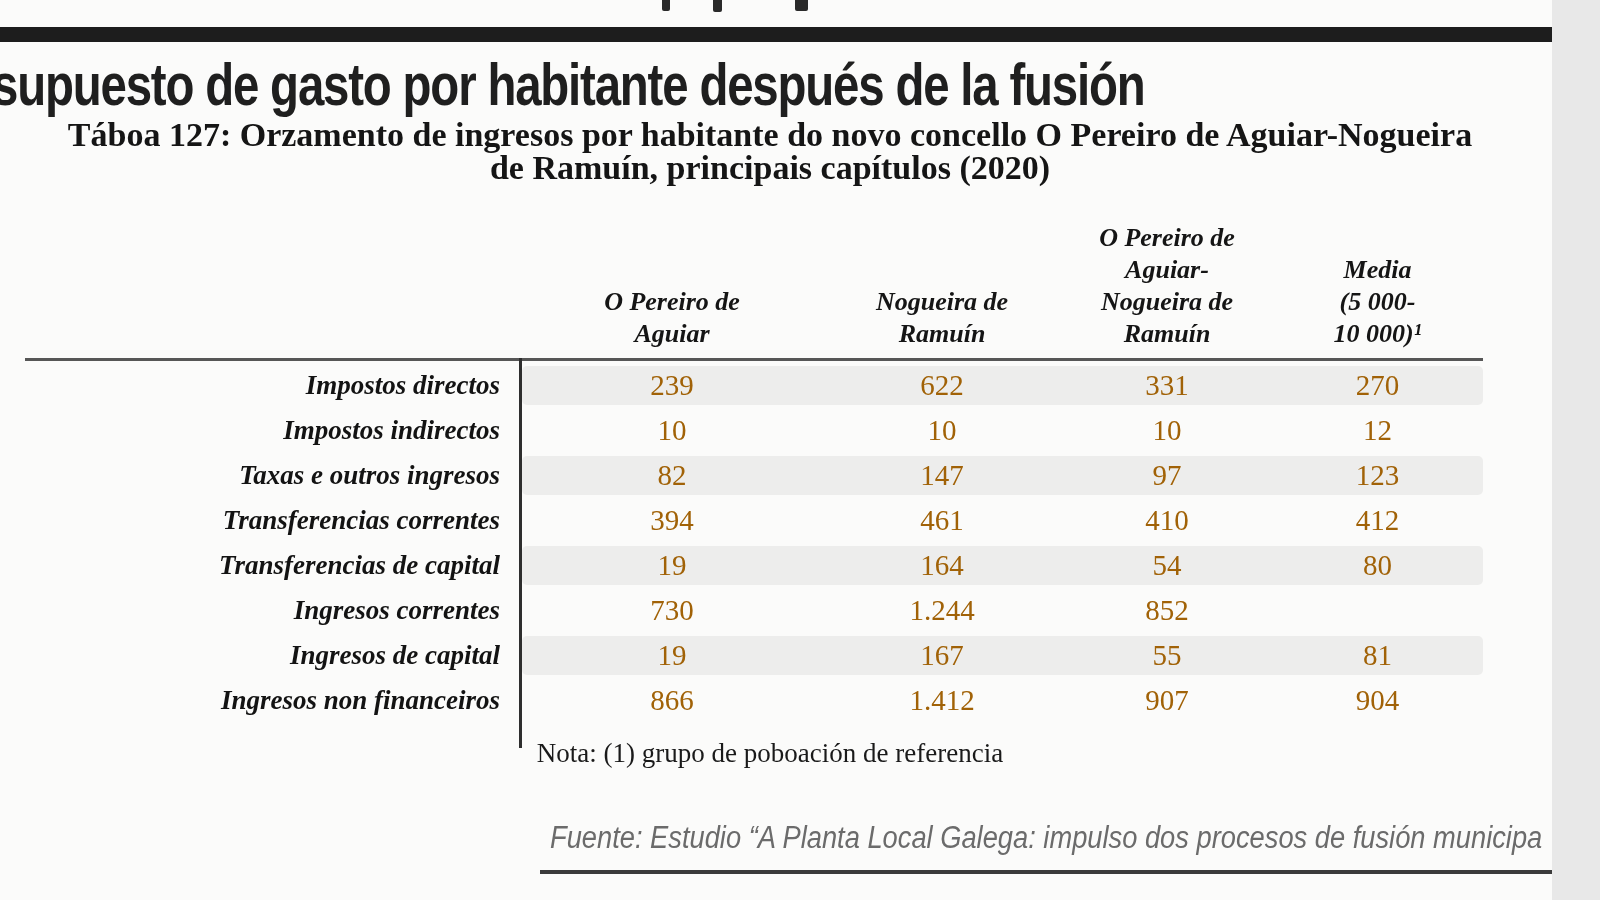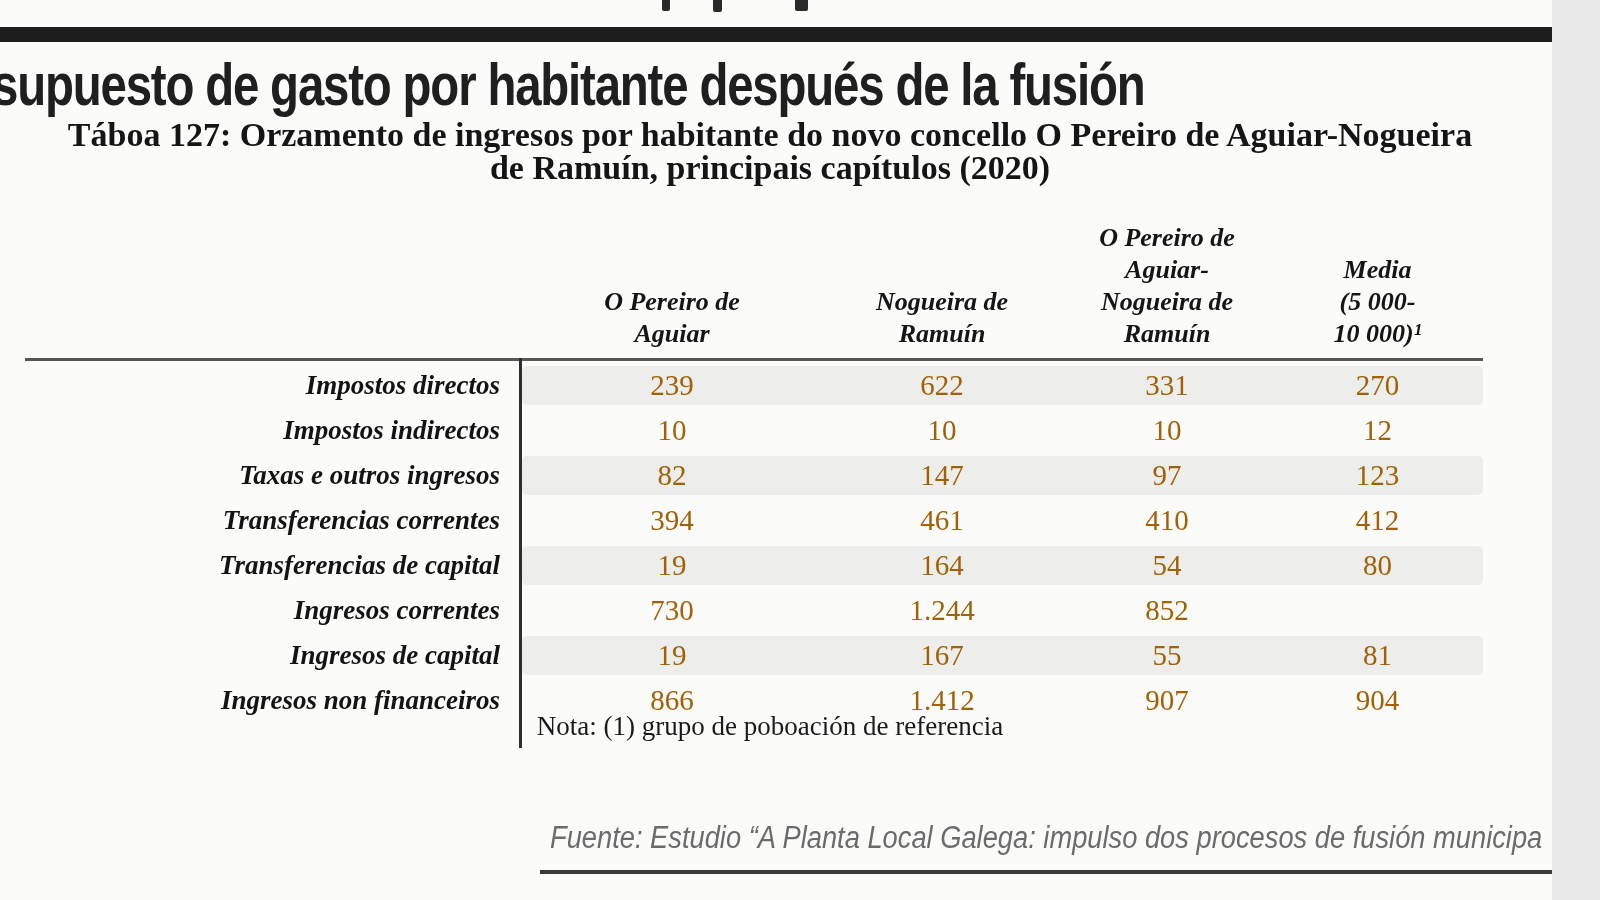--- a/index.html
+++ b/index.html
@@ -44,21 +44,21 @@
   .tbody{position:absolute;left:25px;top:363px;}
   .row{position:relative;height:45px;}
   .stripe{position:absolute;left:497px;right:0;top:3px;bottom:3px;background:#ededec;border-radius:5px;}
   .cell{position:relative;line-height:45px;}
   .cell.label{
     text-align:right;padding-right:22px;font-style:italic;font-weight:bold;
     font-size:27px;color:#131313;
   }
   .cell.num{text-align:center;font-size:29px;color:#a16207;}
   
-  .note{position:absolute;left:0;top:711px;width:1540px;text-align:center;
+  .note{position:absolute;left:0;top:738px;width:1540px;text-align:center;
     font-size:27px;color:#1a1a1a;}
   
   .source{
     position:absolute;left:550px;top:820px;white-space:nowrap;
     font-family:"Liberation Sans","DejaVu Sans",sans-serif;
     font-style:italic;font-size:31px;color:#6b6b6b;
     transform:scaleX(0.88);transform-origin:0 0;
   }
   .rule-bottom{position:absolute;left:540px;top:870px;width:1060px;height:4px;background:#3b3b3b;}
 </style>

